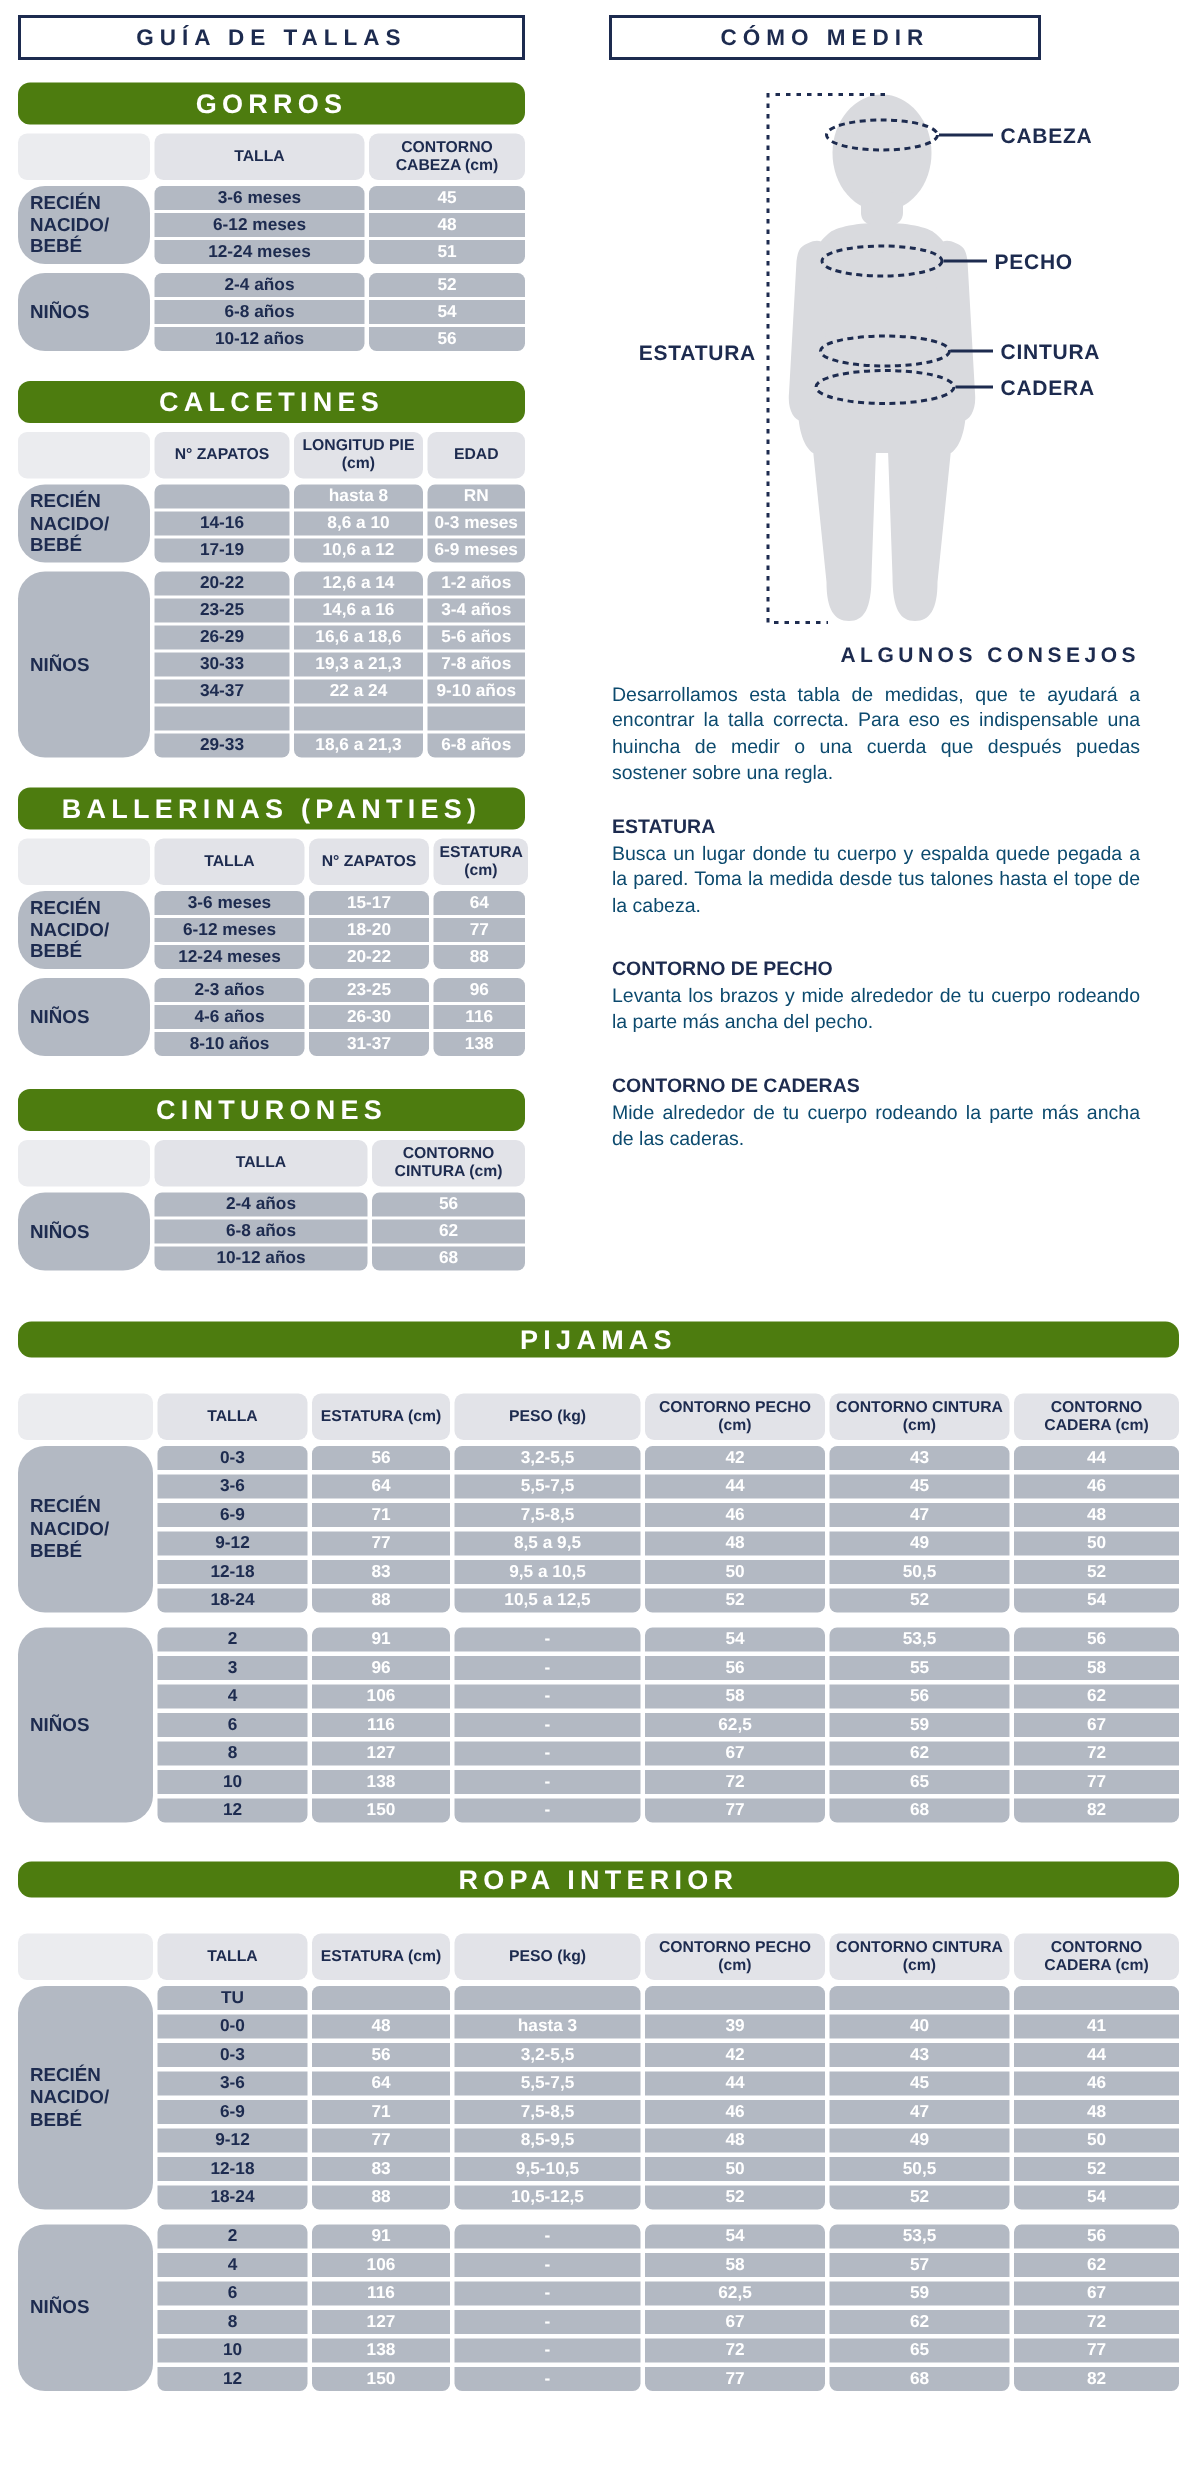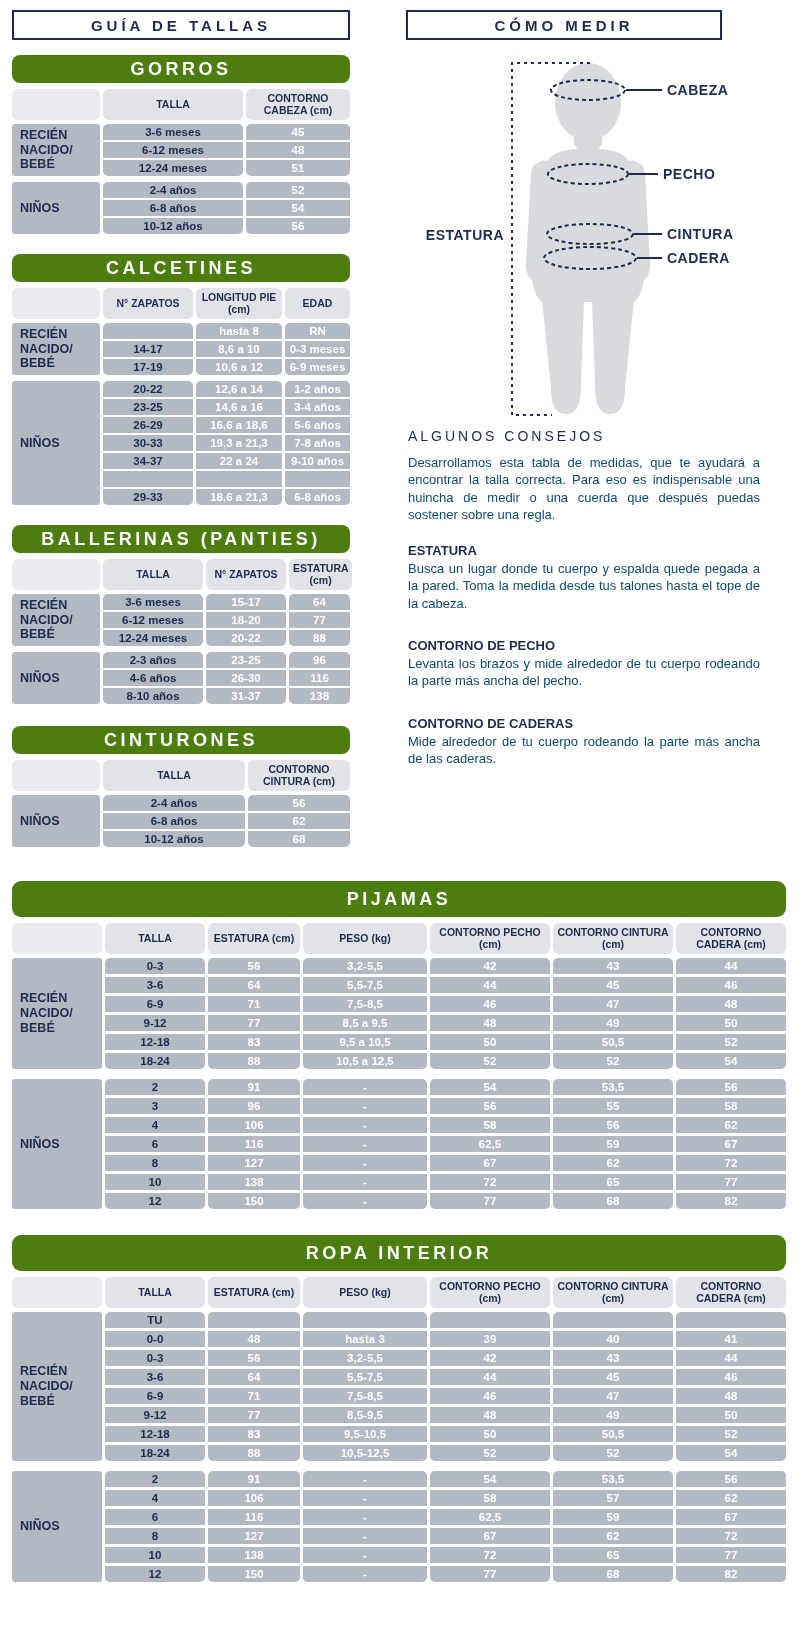--- a/index.html
+++ b/index.html
@@ -16,21 +16,21 @@
   .top { display: flex; padding: 10px 12px 0 12px; align-items: flex-start; }
   .col-left { flex: 0 0 338px; width: 338px; }
   .col-right { flex: 1; margin-left: 40px; position: relative; }
 
   .outline-title {
     border: 2px solid #1d2b4f; border-radius: 0; height: 30px;
     display: flex; align-items: center; justify-content: center;
     font-weight: bold; font-size: 15px; letter-spacing: 4px;
   }
   .col-left .outline-title { margin-bottom: 15px; }
-  .col-right .outline-title { margin-left: 16px; width: 316px; margin-bottom: 12px; }
+  .col-right .outline-title { margin-left: 16px; width: 288px; margin-bottom: 12px; }
 
   
   .bar {
     background: #4d7c0f; color: #fff; border-radius: 8px; height: 28px;
     display: flex; align-items: center; justify-content: center;
     font-weight: bold; font-size: 18px; letter-spacing: 3.5px; margin-bottom: 6px;
   }
   .sizetable { margin-bottom: 20px; }
   .sizetable.last { margin-bottom: 0; }
   .mb22 { margin-bottom: 22px; }
@@ -46,21 +46,21 @@
   .t-hcells { flex: 1; display: grid; grid-template-columns: var(--cols); gap: 3px; }
   .t-hcell {
     background: #e2e3e8; border-radius: 6px; min-height: 31px;
     display: flex; align-items: center; justify-content: center; text-align: center;
     font-weight: bold; font-size: 10.5px; line-height: 1.12; padding: 2px 4px; color: #1d2b4f;
   }
   .t-group { display: flex; gap: 3px; margin-bottom: 6px; }
   .t-big .t-group { margin-bottom: 10px; }
   .t-group:last-child { margin-bottom: 0; }
   .t-glabel {
-    flex: 0 0 var(--lw); width: var(--lw); background: #b3b9c3; border-radius: 3px;
+    flex: 0 0 var(--lw); width: var(--lw); background: #b3b9c3; border-radius: 18px;
     display: flex; align-items: center; font-weight: bold; font-size: 12.5px;
     line-height: 1.18; padding-left: 8px; padding-right: 4px; color: #1d2b4f;
   }
   .t-rows { flex: 1; display: flex; flex-direction: column; gap: 2px; }
   .t-big .t-rows { gap: 3px; }
   .t-row { display: grid; grid-template-columns: var(--cols); gap: 3px; }
   .t-cell {
     background: #b3b9c3; height: 16px;
     display: flex; align-items: center; justify-content: center;
     color: #fff; font-weight: bold; font-size: 11.5px; white-space: nowrap;
@@ -70,35 +70,35 @@
   .t-row:last-child .t-cell { border-radius: 0 0 5px 5px; }
   .t-row:first-child:last-child .t-cell { border-radius: 5px; }
 
   
   .intro-text {
     margin: 0 0 0 18px; width: 352px; text-align: center;
     font-size: 13.5px; line-height: 1.3; font-weight: bold; color: #2a3a5f;
   }
   .diagram { display: block; margin: 14px 0 2px 10px; }
   .consejos-title {
-    margin: 6px 0 10px 18px; width: 352px; text-align: left;
-    font-weight: normal; font-size: 14px; letter-spacing: 3px;
+    margin: 6px 0 10px 18px; width: 352px; text-align: right;
+    font-weight: bold; font-size: 14px; letter-spacing: 3px;
   }
   .consejos-intro, .howto-text {
     margin-left: 18px; width: 352px; text-align: justify;
     font-size: 13px; line-height: 1.33; color: #0c4a6e;
   }
   .howto-section { margin-left: 18px; width: 352px; margin-top: 20px; }
   .howto-section.gap-lg { margin-top: 26px; }
   .howto-title { font-weight: bold; font-size: 13px; margin-bottom: 2px; }
   .howto-section .howto-text { margin-left: 0; }
 
   
   .wide { margin: 34px 14px 0 12px; }
-  .wide .bar { height: 36px; border-radius: 9px; margin-bottom: 6px; }
+  .wide .bar { height: 24px; border-radius: 9px; margin-bottom: 24px; }
   .wide-second { margin-top: 26px; }
 
   
   .dg-label { font-family: "Liberation Sans", sans-serif; font-weight: bold; font-size: 14px; fill: #1d2b4f; letter-spacing: 0.5px; }
 </style>
 </head>
 <body>
 
 <div class="page">
 
@@ -167,21 +167,21 @@
             </div>
             <div class="t-group">
               <div class="t-glabel">RECIÉN NACIDO/ BEBÉ</div>
               <div class="t-rows">
                 <div class="t-row">
                   <div class="t-cell c0"></div>
                   <div class="t-cell c1">hasta 8</div>
                   <div class="t-cell c2">RN</div>
                 </div>
                 <div class="t-row">
-                  <div class="t-cell c0">14-17</div>
+                  <div class="t-cell c0">14-16</div>
                   <div class="t-cell c1">8,6 a 10</div>
                   <div class="t-cell c2">0-3 meses</div>
                 </div>
                 <div class="t-row">
                   <div class="t-cell c0">17-19</div>
                   <div class="t-cell c1">10,6 a 12</div>
                   <div class="t-cell c2">6-9 meses</div>
                 </div>
               </div>
             </div>

